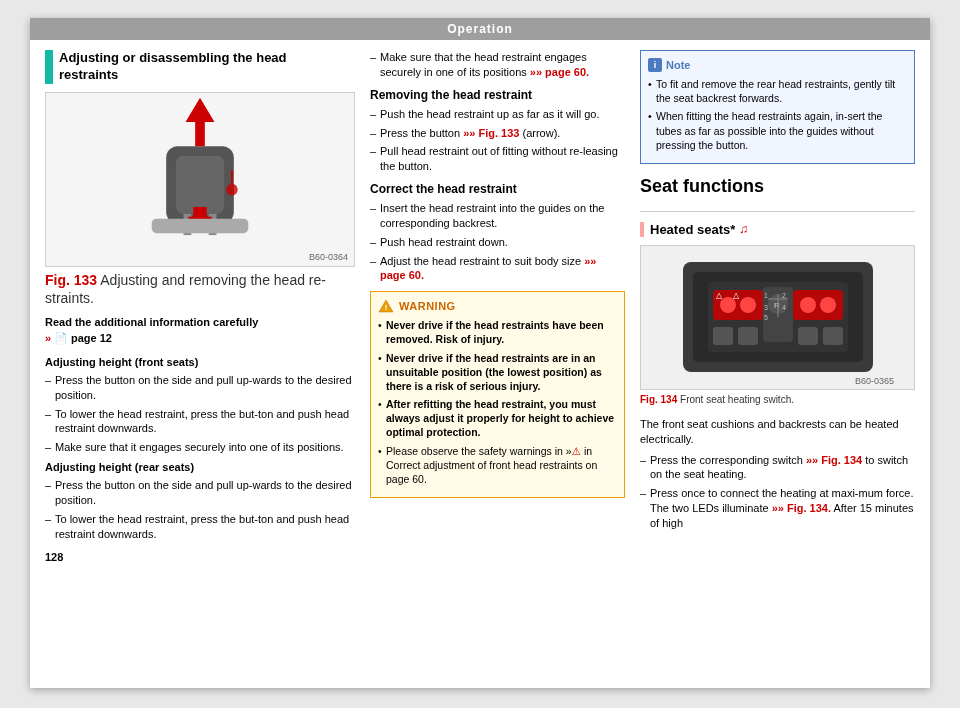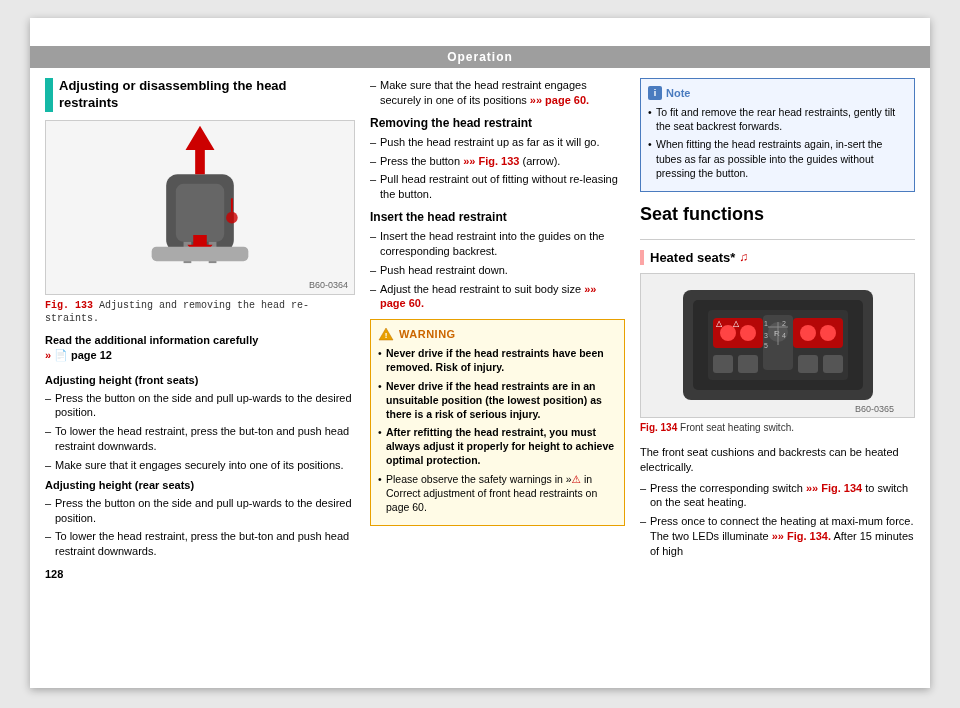--- a/index.html
+++ b/index.html
@@ -21,21 +21,20 @@
       flex-direction: column;
     }
     .header-bar {
       background: #9e9e9e;
       text-align: center;
       padding: 4px 0;
       color: #fff;
       font-size: 12px;
       font-weight: bold;
       letter-spacing: 1px;
-      margin-top: 28px;
     }
     .content-area {
       display: flex;
       flex: 1;
       padding: 10px 15px;
       gap: 15px;
     }
     .left-column {
       width: 310px;
       flex-shrink: 0;
@@ -77,25 +76,24 @@
       height: 145px;
     }
     .fig-number-badge {
       position: absolute;
       bottom: 4px;
       right: 6px;
       font-size: 9px;
       color: #666;
     }
     .fig-caption {
-      font-size: 10px;
+      font-size: 14px;
       color: #333;
       margin-bottom: 8px;
       line-height: 1.3;
-      font-family: Liberation Mono, monospace;
     }
     .fig-caption strong {
       color: #cc0000;
     }
     .read-more {
       font-size: 11px;
       font-weight: bold;
       color: #000;
       margin-bottom: 10px;
       line-height: 1.4;
@@ -362,21 +360,21 @@
         <span>Make sure that the head restraint engages securely in one of its positions </span><span style="color:#cc0000;font-weight:bold;">»» page 60.</span>
       </div>
 
       <div class="sub-section-title">Removing the head restraint</div>
       <div class="dash-item">Push the head restraint up as far as it will go.</div>
       <div class="dash-item">
         <span>Press the button </span><span style="color:#cc0000;font-weight:bold;">»» Fig. 133</span><span> (arrow).</span>
       </div>
       <div class="dash-item">Pull head restraint out of fitting without re-leasing the button.</div>
 
-      <div class="sub-section-title">Insert the head restraint</div>
+      <div class="sub-section-title">Correct the head restraint</div>
       <div class="dash-item">Insert the head restraint into the guides on the corresponding backrest.</div>
       <div class="dash-item">Push head restraint down.</div>
       <div class="dash-item">
         <span>Adjust the head restraint to suit body size </span><span style="color:#cc0000;font-weight:bold;">»» page 60.</span>
       </div>
 
       <div class="warning-box">
         <div class="warning-header">
           <svg width="16" height="14" viewBox="0 0 16 14">
             <polygon points="8,1 1,13 15,13" fill="#e8a000" stroke="#c07000" stroke-width="0.5"></polygon>

